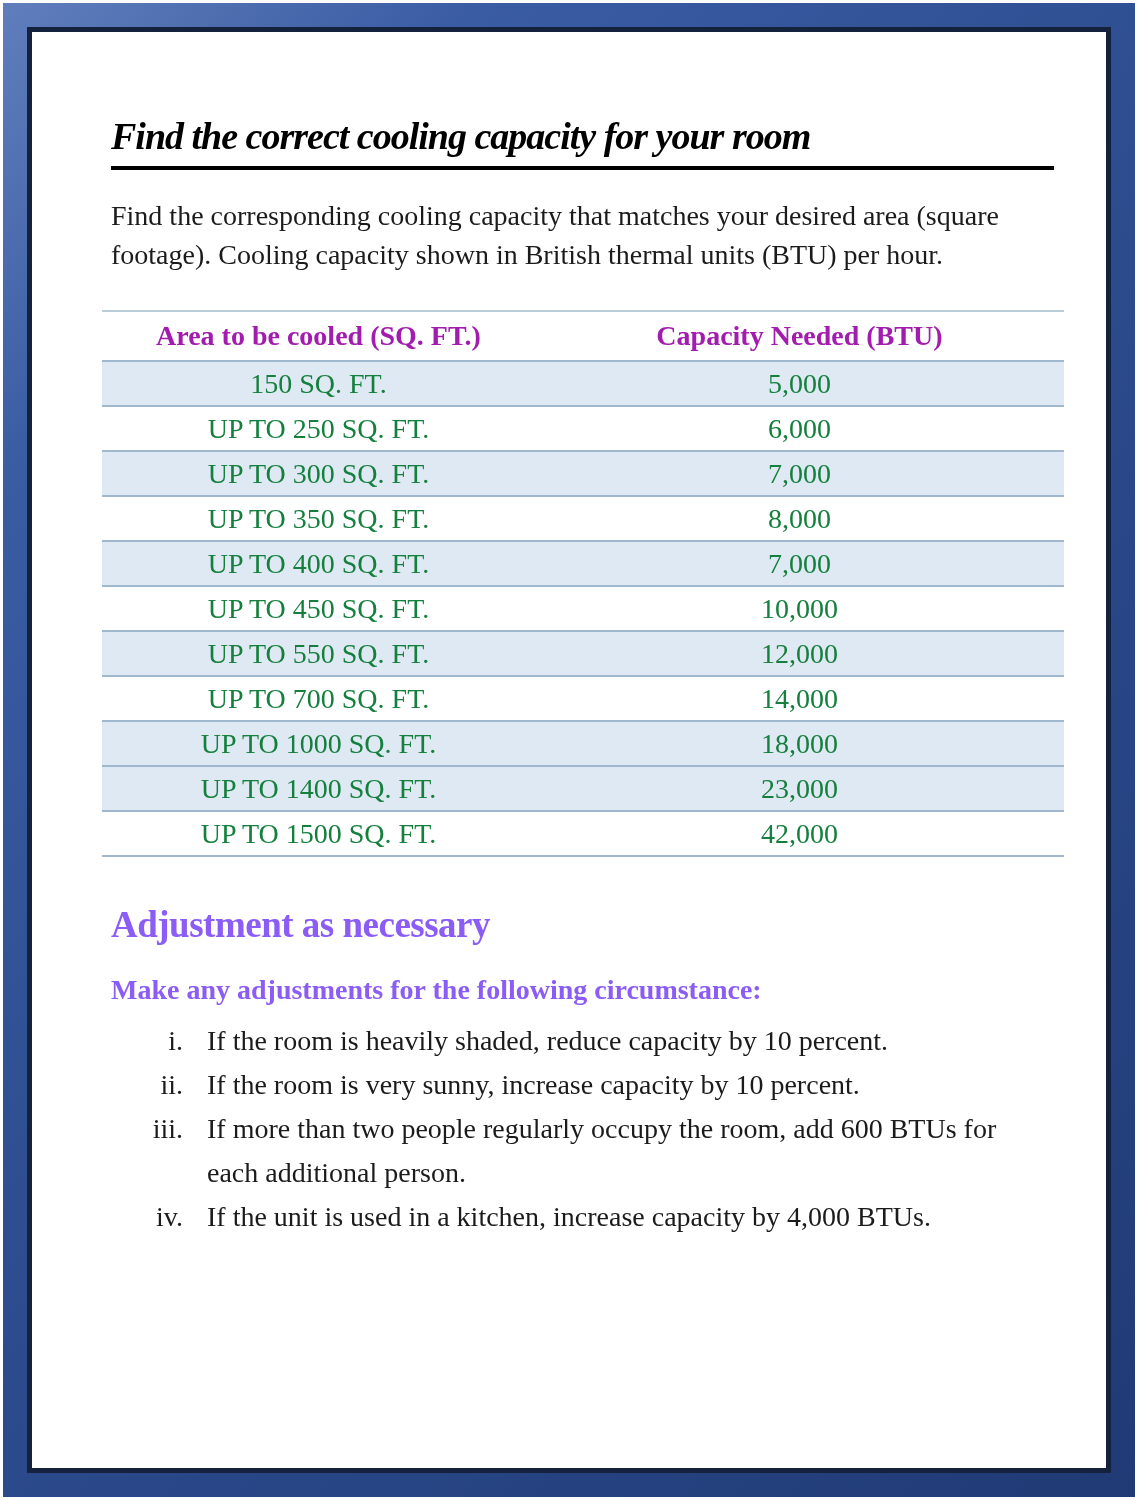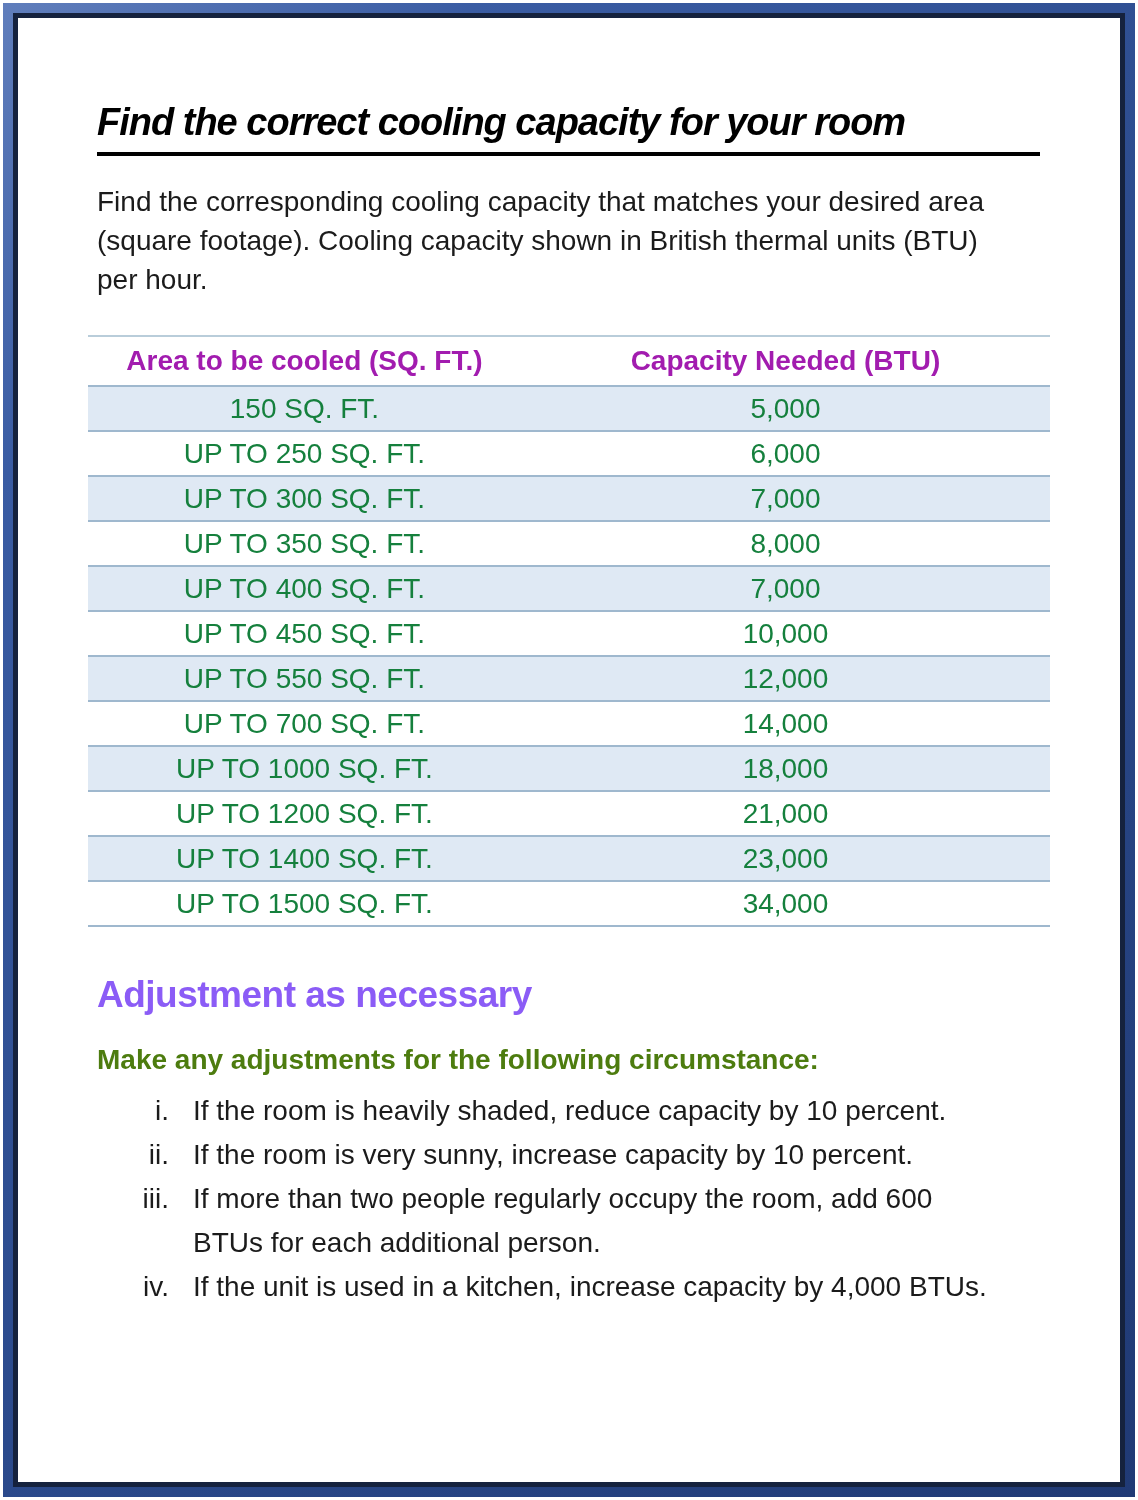--- a/index.html
+++ b/index.html
@@ -14,21 +14,22 @@
     height: 1500px;
     background: #ffffff;
     box-sizing: border-box;
     padding: 3px;
   }
   .frame-blue {
     width: 100%;
     height: 100%;
     box-sizing: border-box;
     background: linear-gradient(135deg, #607ebc 0%, #3a5ca3 18%, #2b4a8c 55%, #203a75 100%);
-    padding: 10px;
+    padding: 24px;
+    font-family: Liberation Serif, serif;
   }
   .frame-inner {
     width: 100%;
     height: 100%;
     box-sizing: border-box;
     background: #ffffff;
     border: 5px solid #15223e;
     overflow: hidden;
   }
   .content {
@@ -88,21 +89,21 @@
     line-height: 44px;
     font-weight: bold;
     color: #8b5cf6;
     letter-spacing: -0.5px;
   }
   .sub-heading {
     margin: 26px 0 0 0;
     font-size: 28px;
     line-height: 34px;
     font-weight: bold;
-    color: #4d7c0f;
+    color: #8b5cf6;
   }
   .adjust-list {
     margin: 12px 0 0 0;
   }
   .adjust-item {
     display: flex;
     align-items: flex-start;
     font-size: 28px;
     line-height: 44px;
   }
@@ -168,31 +169,27 @@
                 <td>12,000</td>
               </tr>
               <tr>
                 <td>UP TO 700 SQ. FT.</td>
                 <td>14,000</td>
               </tr>
               <tr class="stripe">
                 <td>UP TO 1000 SQ. FT.</td>
                 <td>18,000</td>
               </tr>
-              <tr>
-                <td>UP TO 1200 SQ. FT.</td>
-                <td>21,000</td>
-              </tr>
               <tr class="stripe">
                 <td>UP TO 1400 SQ. FT.</td>
                 <td>23,000</td>
               </tr>
               <tr>
                 <td>UP TO 1500 SQ. FT.</td>
-                <td>34,000</td>
+                <td>42,000</td>
               </tr>
             </tbody>
         </table>
 
         <h2 class="section-heading">Adjustment as necessary</h2>
 
         <p class="sub-heading">Make any adjustments for the following circumstance:</p>
 
         <div class="adjust-list">
             <div class="adjust-item">

